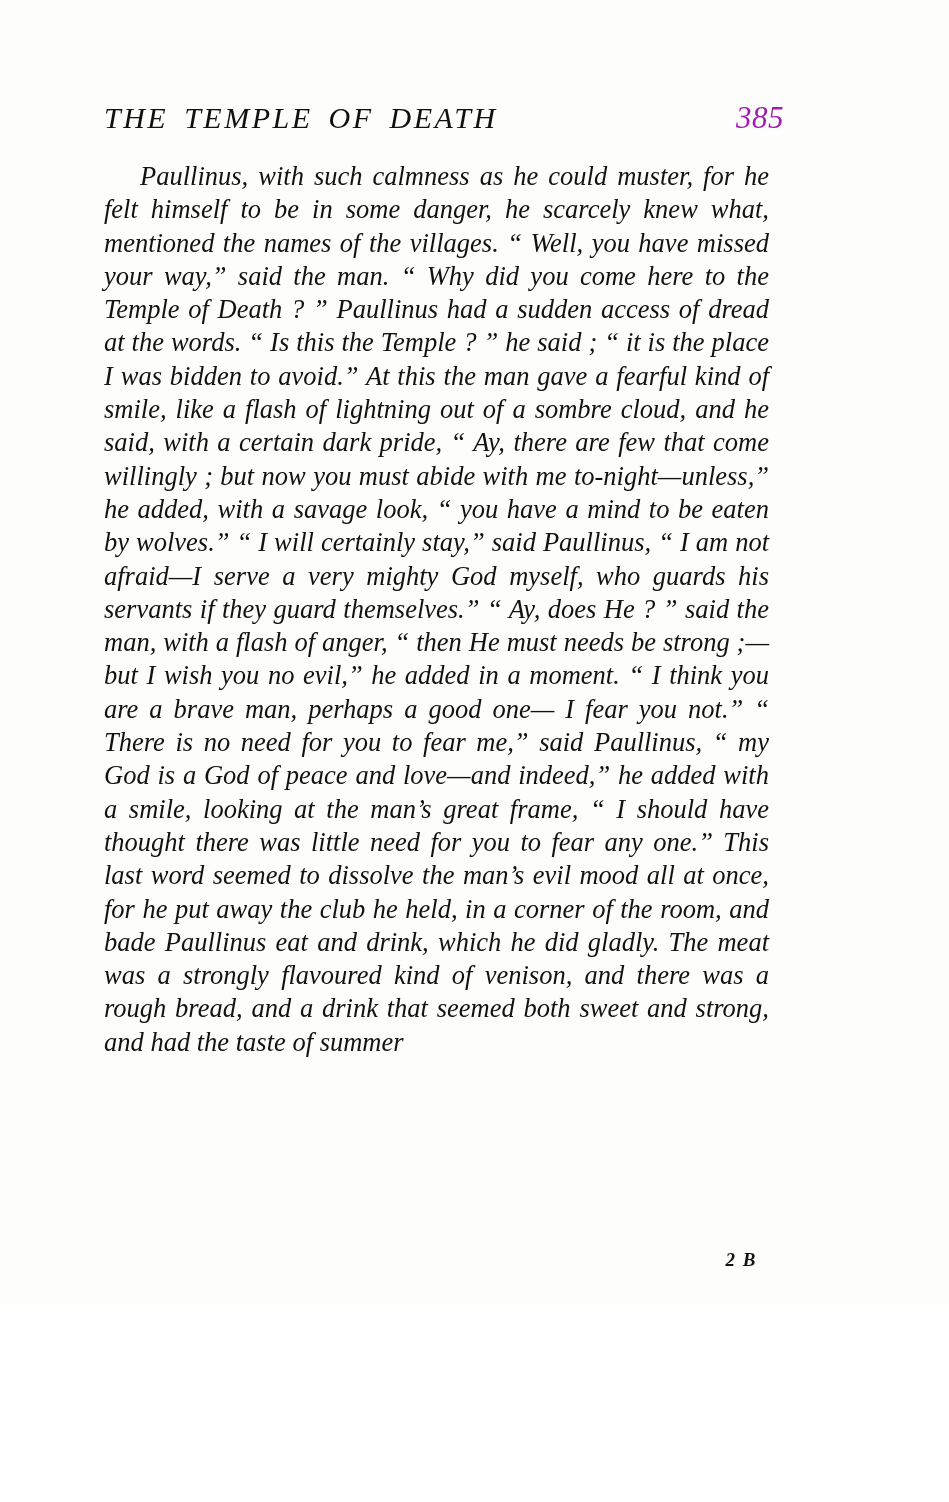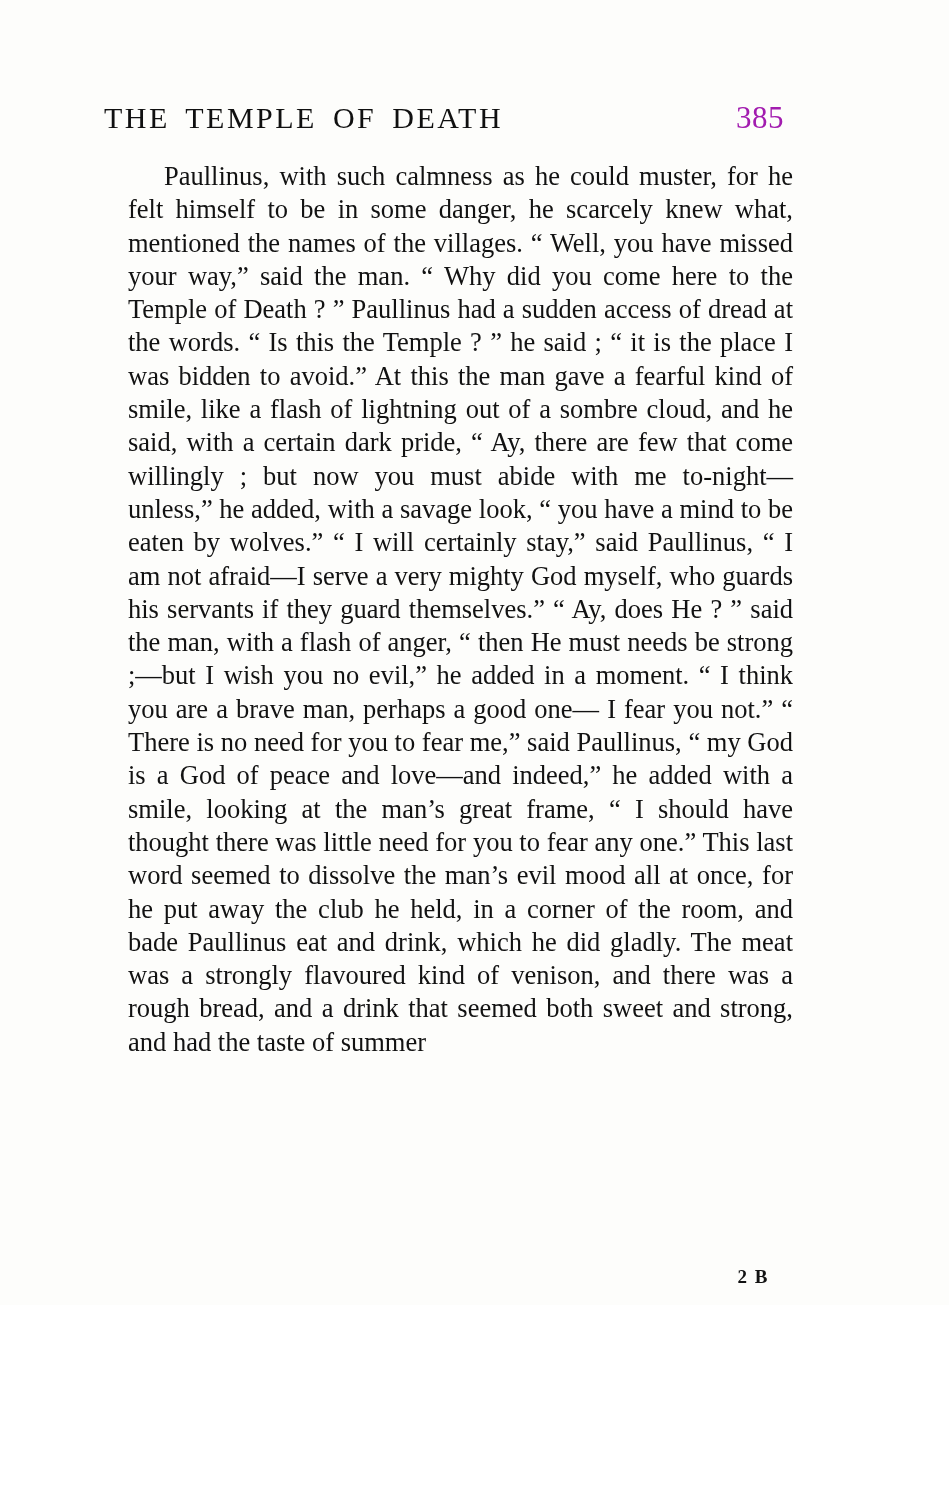--- a/index.html
+++ b/index.html
@@ -15,20 +15,21 @@
     position: relative;
     overflow: hidden;
   }
   .page {
     position: absolute;
     left: 0;
     top: 0;
     width: 949px;
     height: 1305px;
     background: #fdfdfb;
+    font-style: italic;
   }
   .running-head {
     position: absolute;
     left: 104px;
     top: 100px;
     width: 680px;
     display: flex;
     align-items: baseline;
     justify-content: space-between;
   }
@@ -50,39 +51,37 @@
     position: absolute;
     left: 104px;
     top: 160px;
     width: 665px;
     font-size: 26.5px;
     line-height: 33.3px;
     text-align: justify;
     text-justify: inter-word;
     color: #121212;
     hyphens: none;
-    margin-left: 24px;
   }
   .body-text .indent {
     display: inline-block;
     width: 36px;
   }
   .signature {
     position: absolute;
-    left: 104px;
+    left: 92px;
     top: 1249px;
     width: 665px;
     text-align: right;
     padding-right: 104px;
     font-size: 19px;
     font-weight: bold;
     letter-spacing: 1.5px;
     color: #121212;
     font-family: "Liberation Serif", serif;
-    margin-top: 17px;
   }
 </style>
 </head>
 <body>
 
 <div class="page">
 
   <div class="running-head">
     <span class="head-title">THE  TEMPLE  OF  DEATH</span>
     <span class="folio">385</span>

